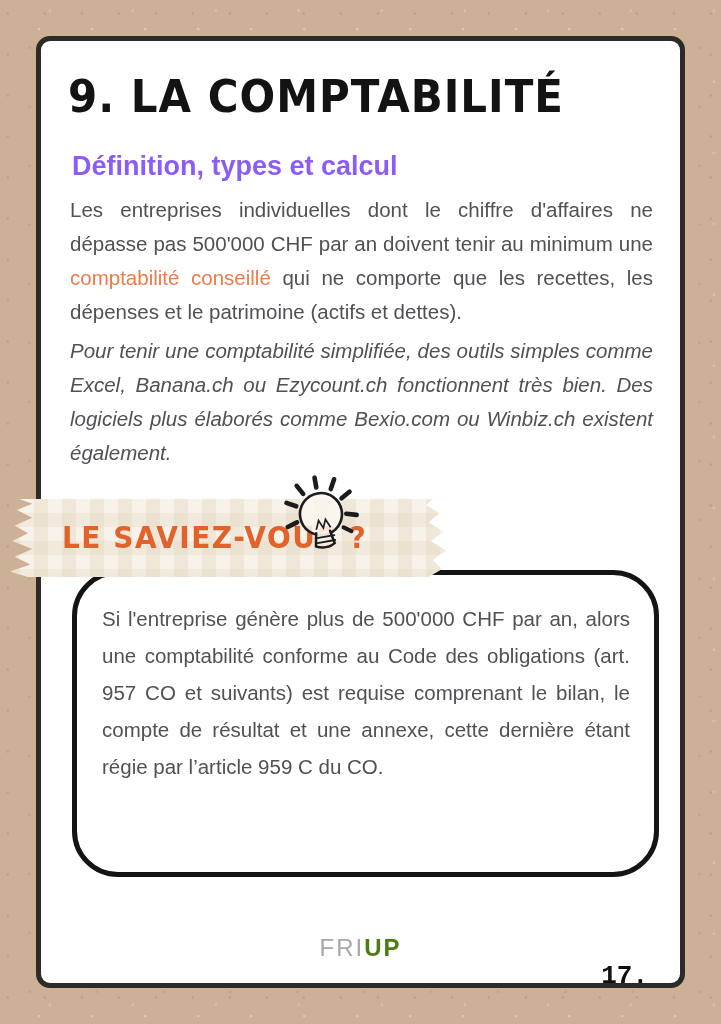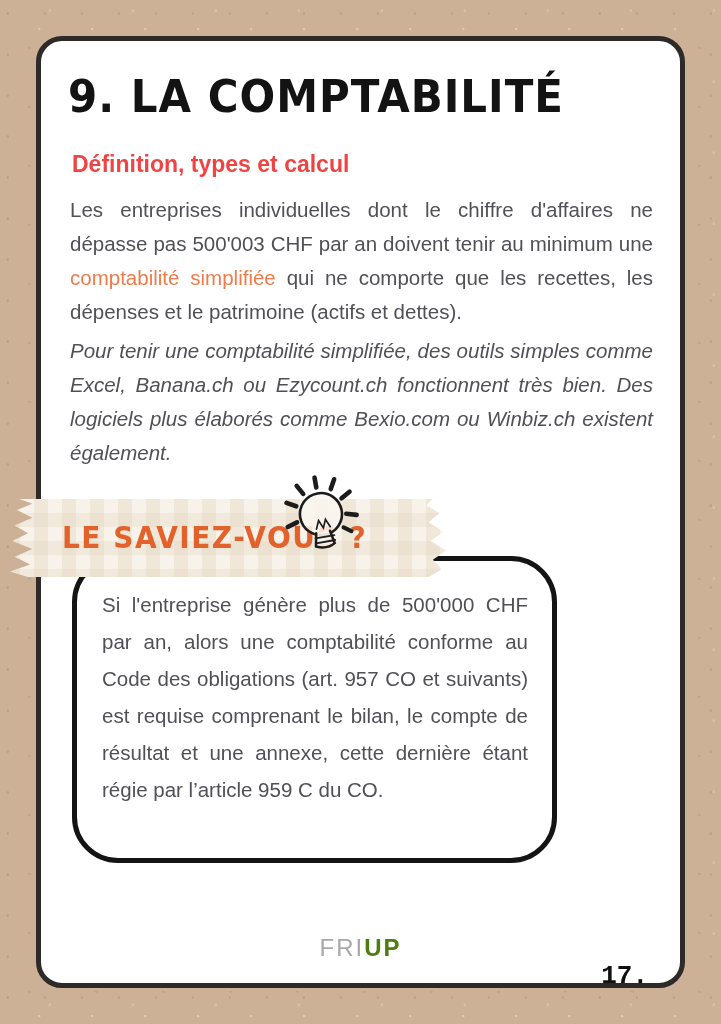--- a/index.html
+++ b/index.html
@@ -13,44 +13,44 @@
       radial-gradient(circle at 74% 62%, rgba(255,255,255,.30) 1px, transparent 1.6px),
       radial-gradient(circle at 44% 81%, rgba(96,64,40,.11) 1px, transparent 1.6px),
       radial-gradient(circle at 60% 15%, rgba(255,250,240,.22) 1px, transparent 1.7px);
     background-size: 37px 41px, 53px 47px, 67px 59px, 83px 71px;
     overflow:hidden;
   }
   .page{
     position:absolute; inset:36px;
     background:#ffffff;
     border:5px solid #2d2a28;
-    border-radius:26px;
+    border-radius:14px;
   }
   .page-inner{ position:absolute; inset:0; }
   h1.title{
     position:absolute; left:27px; top:30px;
     font-family:"DejaVu Sans", sans-serif;
     font-size:42px; font-weight:800; letter-spacing:1px;
     color:#131313; transform:scaleY(1.06); transform-origin:top left;
     white-space:nowrap;
   }
   h2.subtitle{
     position:absolute; left:31px; top:110px;
-    font-size:23px; font-weight:700; color:#ef4444;
+    font-size:27px; font-weight:700; color:#8b5cf6;
     white-space:nowrap;
   }
   p.body{
     font-size:20.5px; line-height:34px; color:#515056;
     text-align:justify;
   }
   .p1{ position:absolute; left:29px; top:152px; width:583px; }
   .p2{ position:absolute; left:29px; top:293px; width:583px;font-style:italic; }
   .hl{ color:#ee7b49; }
   .callout{
-    position:absolute; left:31px; top:515px; width:485px; height:307px;
+    position:absolute; left:31px; top:529px; width:587px; height:307px;
     border:5px solid #141414; border-radius:46px;
     padding:25px 24px 0 25px;
     background:#ffffff;
   }
   .callout p.body{ line-height:37px; }
   .callout p.body + p.body{ margin-top:13px; }
   .footer-brand{
     position:absolute; left:0; right:0; top:893px;
     text-align:center; font-size:24px; letter-spacing:2px;
     white-space:nowrap;
@@ -87,21 +87,21 @@
   }
 </style>
 </head>
 <body>
 
 <div class="page">
   <div class="page-inner">
     <h1 class="title">9. LA COMPTABILITÉ</h1>
     <h2 class="subtitle">Définition, types et calcul</h2>
 
-    <p class="body p1"><span>Les entreprises individuelles dont le chiffre d'affaires ne dépasse pas 500'003 CHF par an doivent tenir au minimum une </span><span class="hl">comptabilité simplifiée</span><span> qui ne comporte que les recettes, les dépenses et le patrimoine (actifs et dettes).</span></p>
+    <p class="body p1"><span>Les entreprises individuelles dont le chiffre d'affaires ne dépasse pas 500'000 CHF par an doivent tenir au minimum une </span><span class="hl">comptabilité conseillé</span><span> qui ne comporte que les recettes, les dépenses et le patrimoine (actifs et dettes).</span></p>
 
     <p class="body p2">Pour tenir une comptabilité simplifiée, des outils simples comme Excel, Banana.ch ou Ezycount.ch fonctionnent très bien. Des logiciels plus élaborés comme Bexio.com ou Winbiz.ch existent également.</p>
 
     <div class="callout">
       <p class="body">Si l'entreprise génère plus de 500'000 CHF par an, alors une comptabilité conforme au Code des obligations (art. 957 CO et suivants) est requise comprenant le bilan, le compte de résultat et une annexe, cette dernière étant régie par l’article 959 C du CO.</p>
     </div>
 
     <div class="footer-brand"><span class="fri">FRI</span><span class="up">UP</span></div>
 
     <div class="page-number">17.</div>

